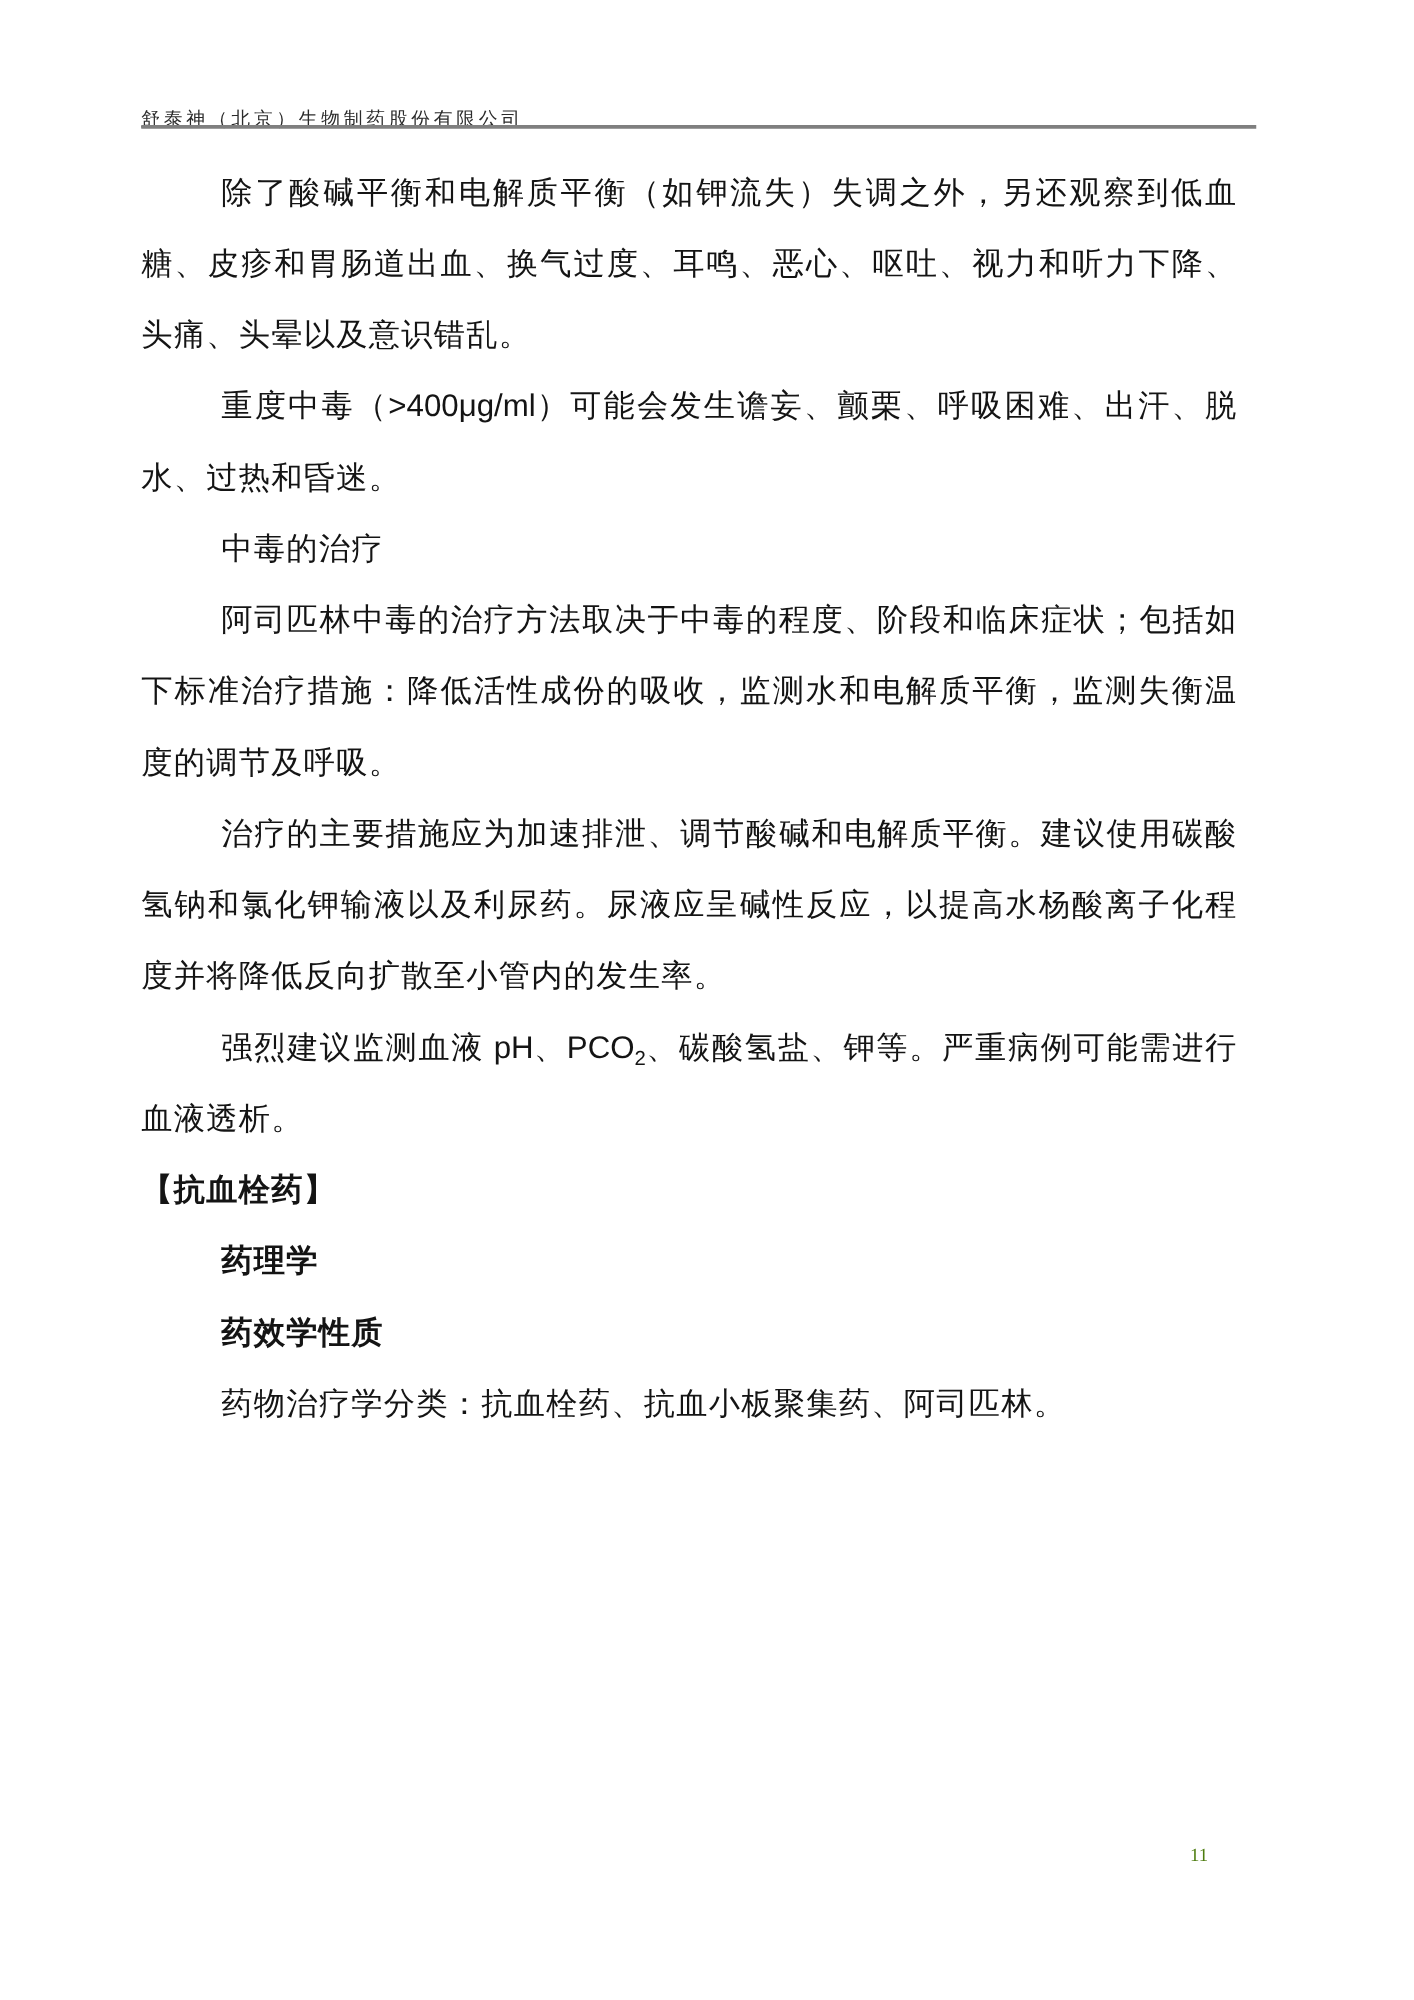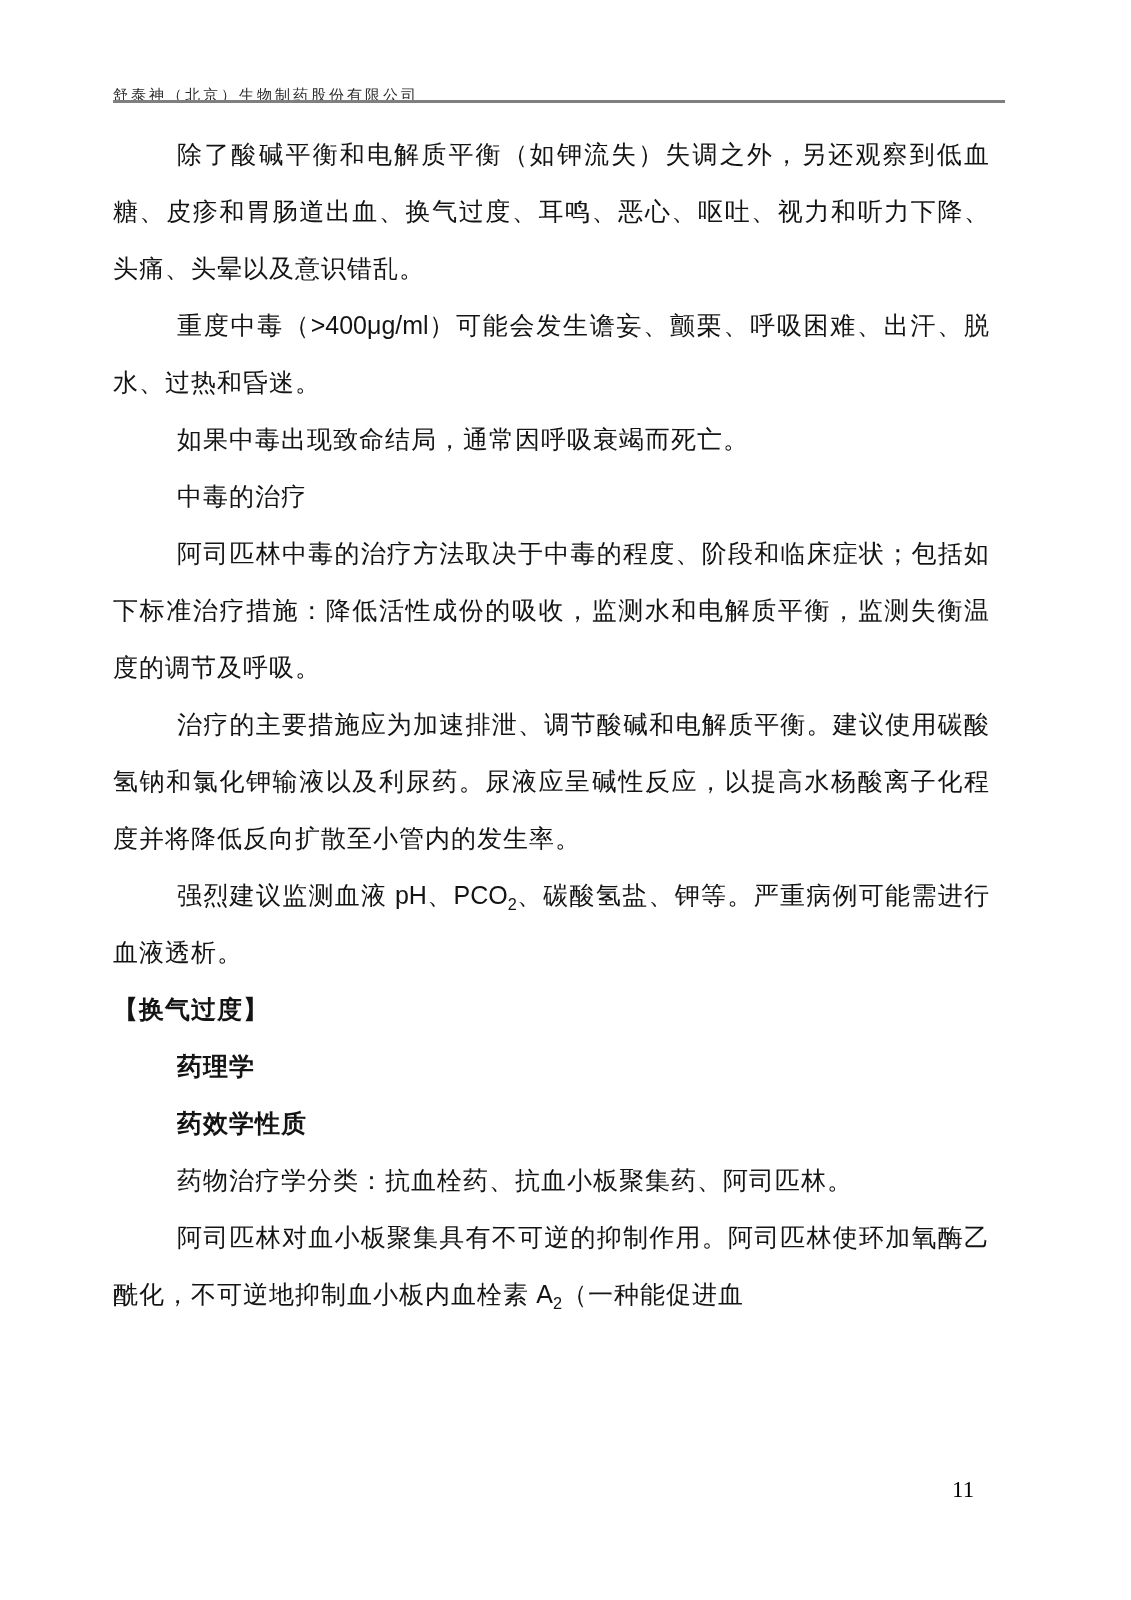--- a/index.html
+++ b/index.html
@@ -58,44 +58,42 @@
   }
   .sub {
     vertical-align: sub;
     font-size: 0.65em;
     line-height: 0;
   }
   .page-number {
     position: absolute;
     left: 952px;
     top: 1477px;
-    font-size: 23px;
-    color: #000000;
+    font-size: 15px;
+    color: #4d7c0f;
     font-family: "Liberation Serif", "DejaVu Serif", serif;
   }
 </style>
 </head>
 <body>
 
 <div class="page">
 
   <div class="page-header">舒泰神（北京）生物制药股份有限公司</div>
 
   <div class="header-rule"></div>
 
   <div class="doc-body">
     <p class="block indent"><span>除了酸碱平衡和电解质平衡（如钾流失）失调之外，另还观察到低血糖、皮疹和胃肠道出血、换气过度、耳鸣、恶心、呕吐、视力和听力下降、头痛、头晕以及意识错乱。</span></p>
     <p class="block indent"><span>重度中毒（</span><span class="latin">&gt;400μg/ml</span><span>）可能会发生谵妄、颤栗、呼吸困难、出汗、脱水、过热和昏迷。</span></p>
-    <p class="block indent"><span>如果中毒出现致命结局，通常因呼吸衰竭而死亡。</span></p>
     <p class="block indent"><span class="uline uline-inner"><span>中毒的治疗</span></span></p>
     <p class="block indent"><span>阿司匹林中毒的治疗方法取决于中毒的程度、阶段和临床症状；包括如下标准治疗措施：降低活性成份的吸收，监测水和电解质平衡，监测失衡温度的调节及呼吸。</span></p>
     <p class="block indent"><span>治疗的主要措施应为加速排泄、调节酸碱和电解质平衡。建议使用碳酸氢钠和氯化钾输液以及利尿药。尿液应呈碱性反应，以提高水杨酸离子化程度并将降低反向扩散至小管内的发生率。</span></p>
     <p class="block indent"><span>强烈建议监测血液 </span><span class="latin">pH</span><span>、</span><span class="latin">PCO</span><span class="latin sub">2</span><span>、碳酸氢盐、钾等。严重病例可能需进行血液透析。</span></p>
-    <p class="block bold"><span>【换气过度】</span></p>
+    <p class="block bold"><span>【抗血栓药】</span></p>
     <p class="block indent bold"><span>药理学</span></p>
     <p class="block indent bold"><span>药效学性质</span></p>
     <p class="block indent"><span>药物治疗学分类：抗血栓药、抗血小板聚集药、阿司匹林。</span></p>
-    <p class="block indent"><span>阿司匹林对血小板聚集具有不可逆的抑制作用。阿司匹林使环加氧酶乙酰化，不可逆地抑制血小板内血栓素 </span><span class="latin">A</span><span class="latin sub">2</span><span>（一种能促进血</span></p>
   </div>
 
   <div class="page-number">11</div>
 
 </div>
 
 </body></html>

